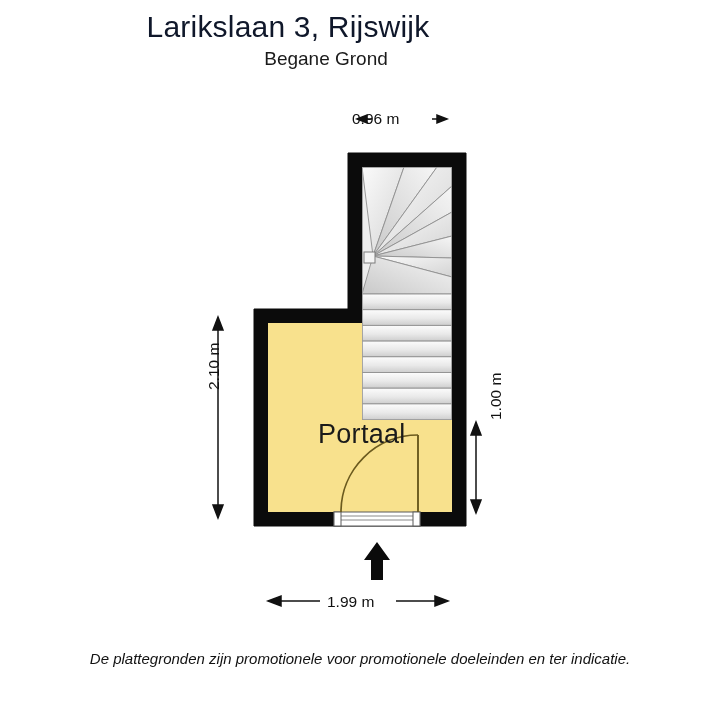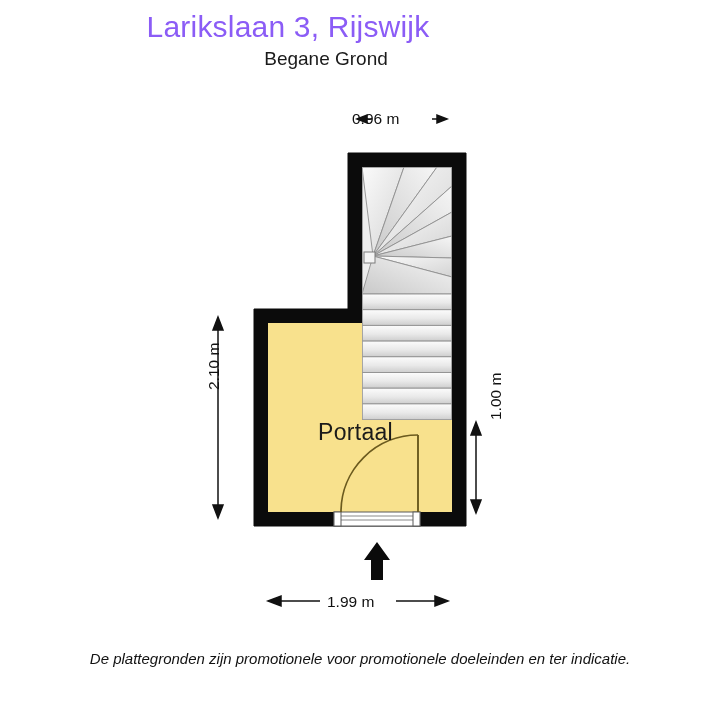--- a/index.html
+++ b/index.html
@@ -24,21 +24,21 @@
   
   .title {
     position: absolute;
     top: 10px;
     left: 0;
     width: 576px;
     text-align: center;
     font-size: 30px;
     font-weight: 400;
     letter-spacing: 0.2px;
-    color: #8b5cf6;
+    color: #0f172a;
   }
   .subtitle {
     position: absolute;
     top: 48px;
     left: 0;
     width: 652px;
     text-align: center;
     font-size: 19px;
     font-weight: 400;
     color: #1a1a1a;
@@ -80,21 +80,21 @@
   .dim-bottom {
     left: 327px;
     top: 593px;
   }
 
   
   .room-label {
     position: absolute;
     left: 318px;
     top: 419px;
-    font-size: 23px;
+    font-size: 27px;
     color: #1a1a1a;
     letter-spacing: 0.3px;
   }
 
   
   .footer {
     position: absolute;
     left: 0;
     top: 648px;
     width: 720px;

